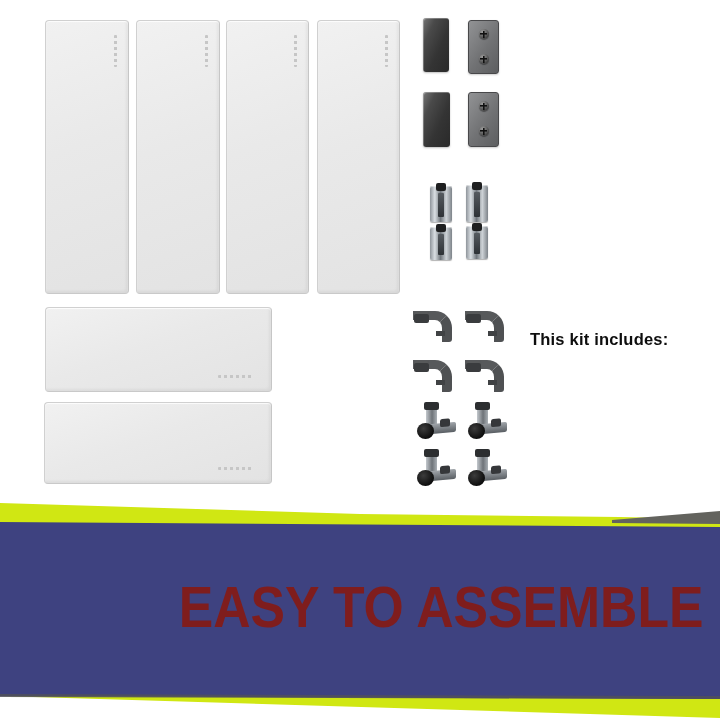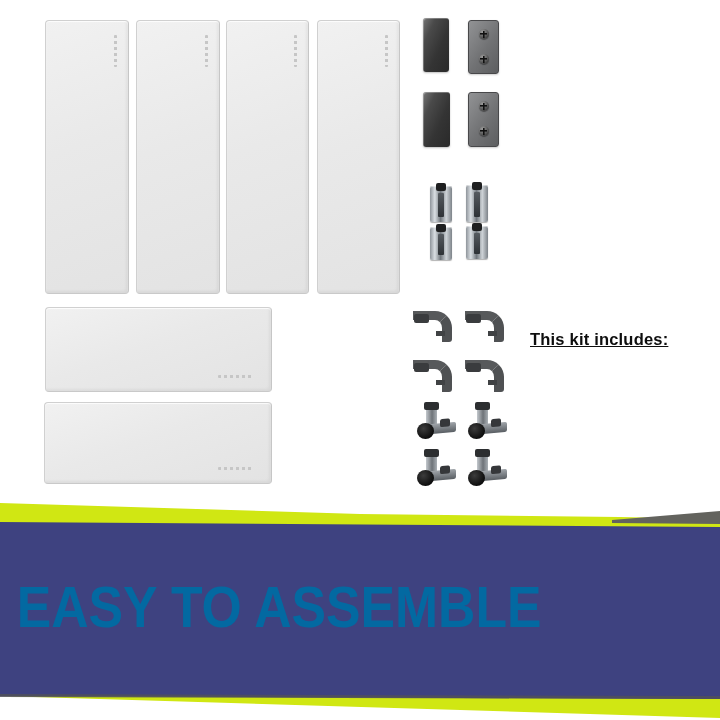--- a/index.html
+++ b/index.html
@@ -91,21 +91,20 @@
   }
   .cbase .foot{
     position:absolute;left:0;bottom:1px;width:17px;height:16px;border-radius:50%;
     background:radial-gradient(circle at 38% 35%,#3c3c3c,#0d0d0d 70%);
   }
   
   .kit{position:absolute;left:528px;top:330px;width:192px;}
   .kit-title{
     margin:0 0 12px 2px;color:#0e0e0e;letter-spacing:.2px;
     font:700 16.5px/1.2 "Liberation Sans",sans-serif;
-    text-decoration:underline;
   }
   .kit-list{list-style:none;margin:0;padding:0;}
   .kit-list li{
     color:#1b1b1b;margin:0 0 8.6px 0;
     font:700 12.5px/14px "Liberation Sans",sans-serif;
   }
   .kit-list li::before{content:"\2022";font-size:11px;margin-right:5px;position:relative;top:-1px;}
   
   .stripe,.wedge,.navy,.navy-edge{position:absolute;inset:0;}
   .stripe{
@@ -119,22 +118,22 @@
   .navy{
     background:#3e4280;
     clip-path:polygon(0 522px,100% 527px,100% 699px,0 696px);
   }
   .navy-edge{
     background:#50505a;
     clip-path:polygon(0 694px,100% 696px,100% 699px,0 697px);
     opacity:.85;
   }
   .banner-text{
-    position:absolute;left:0;right:0;top:580px;text-align:left;
-    color:#0369a1;font:700 55px/1 "Liberation Sans",sans-serif;
+    position:absolute;left:0;right:0;top:580px;text-align:right;
+    color:#7f1d1d;font:700 55px/1 "Liberation Sans",sans-serif;
   }
   .banner-text span{display:inline-block;transform:scale(.94,1.06);letter-spacing:0;}
 </style>
 </head>
 <body>
 
 <div id="stage">
 
   <div class="panel" style="left:45px;top:20px;width:82px;height:272px;">
     <div class="wm-v"></div>

